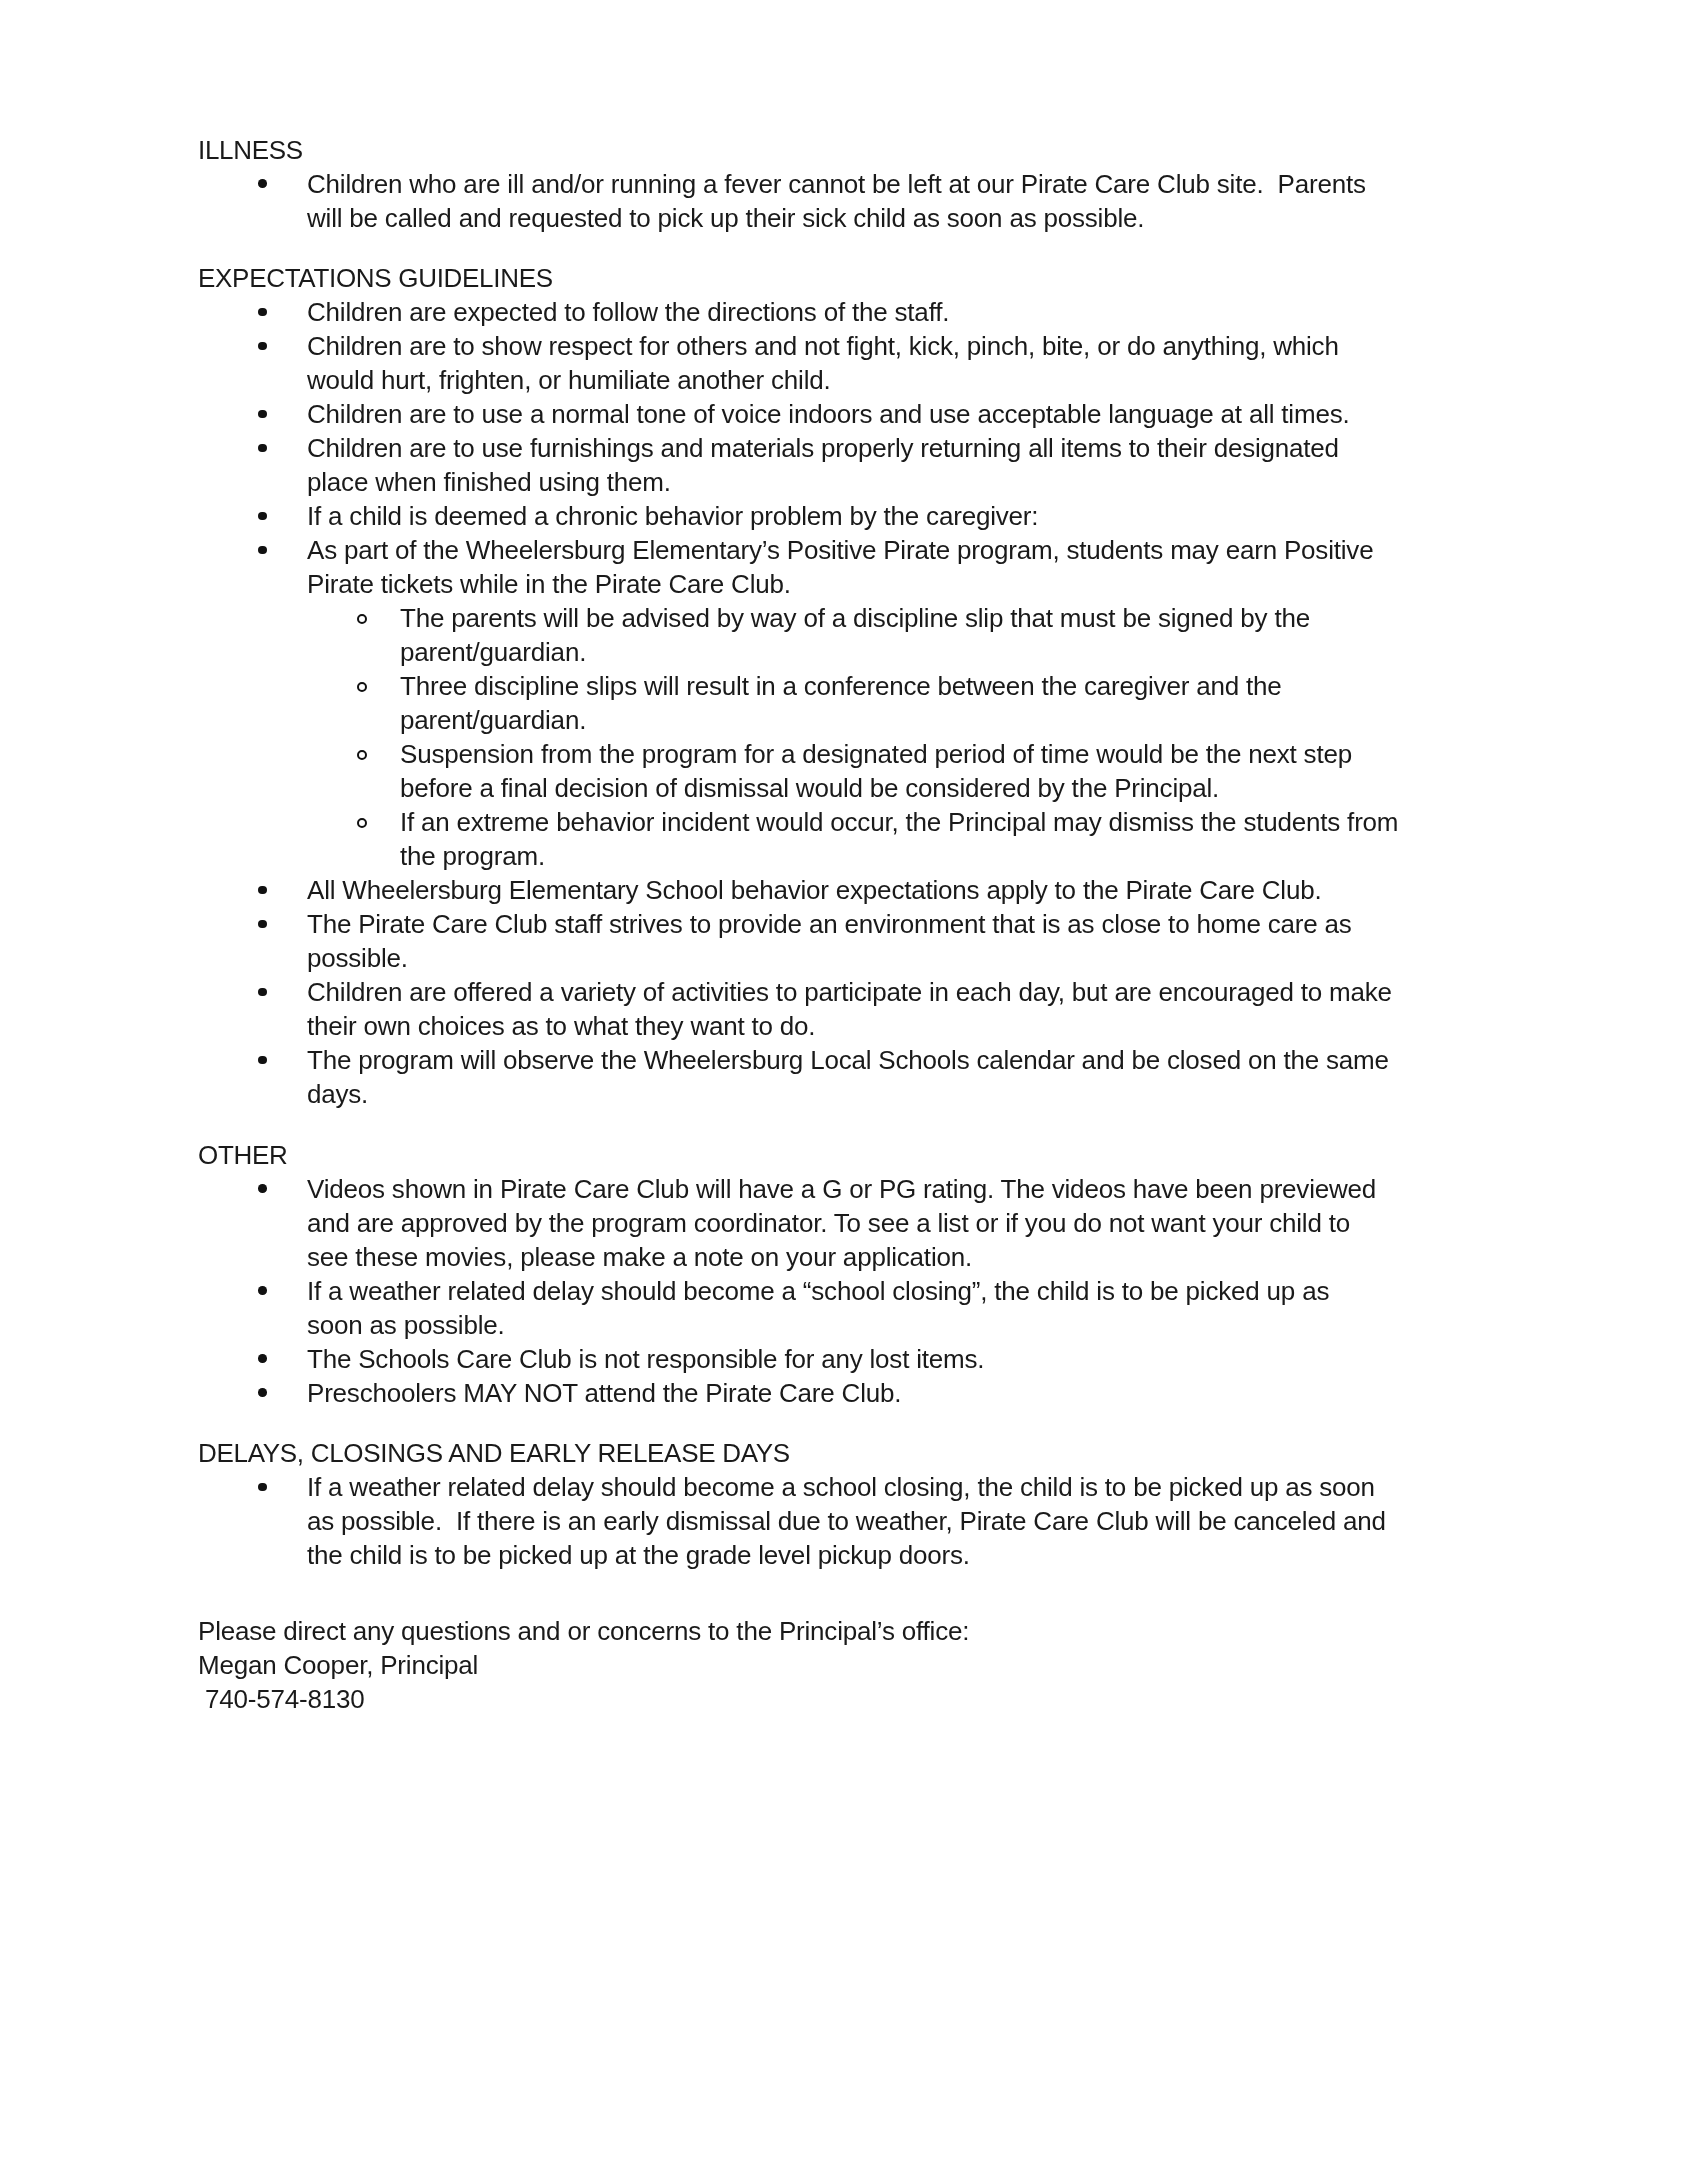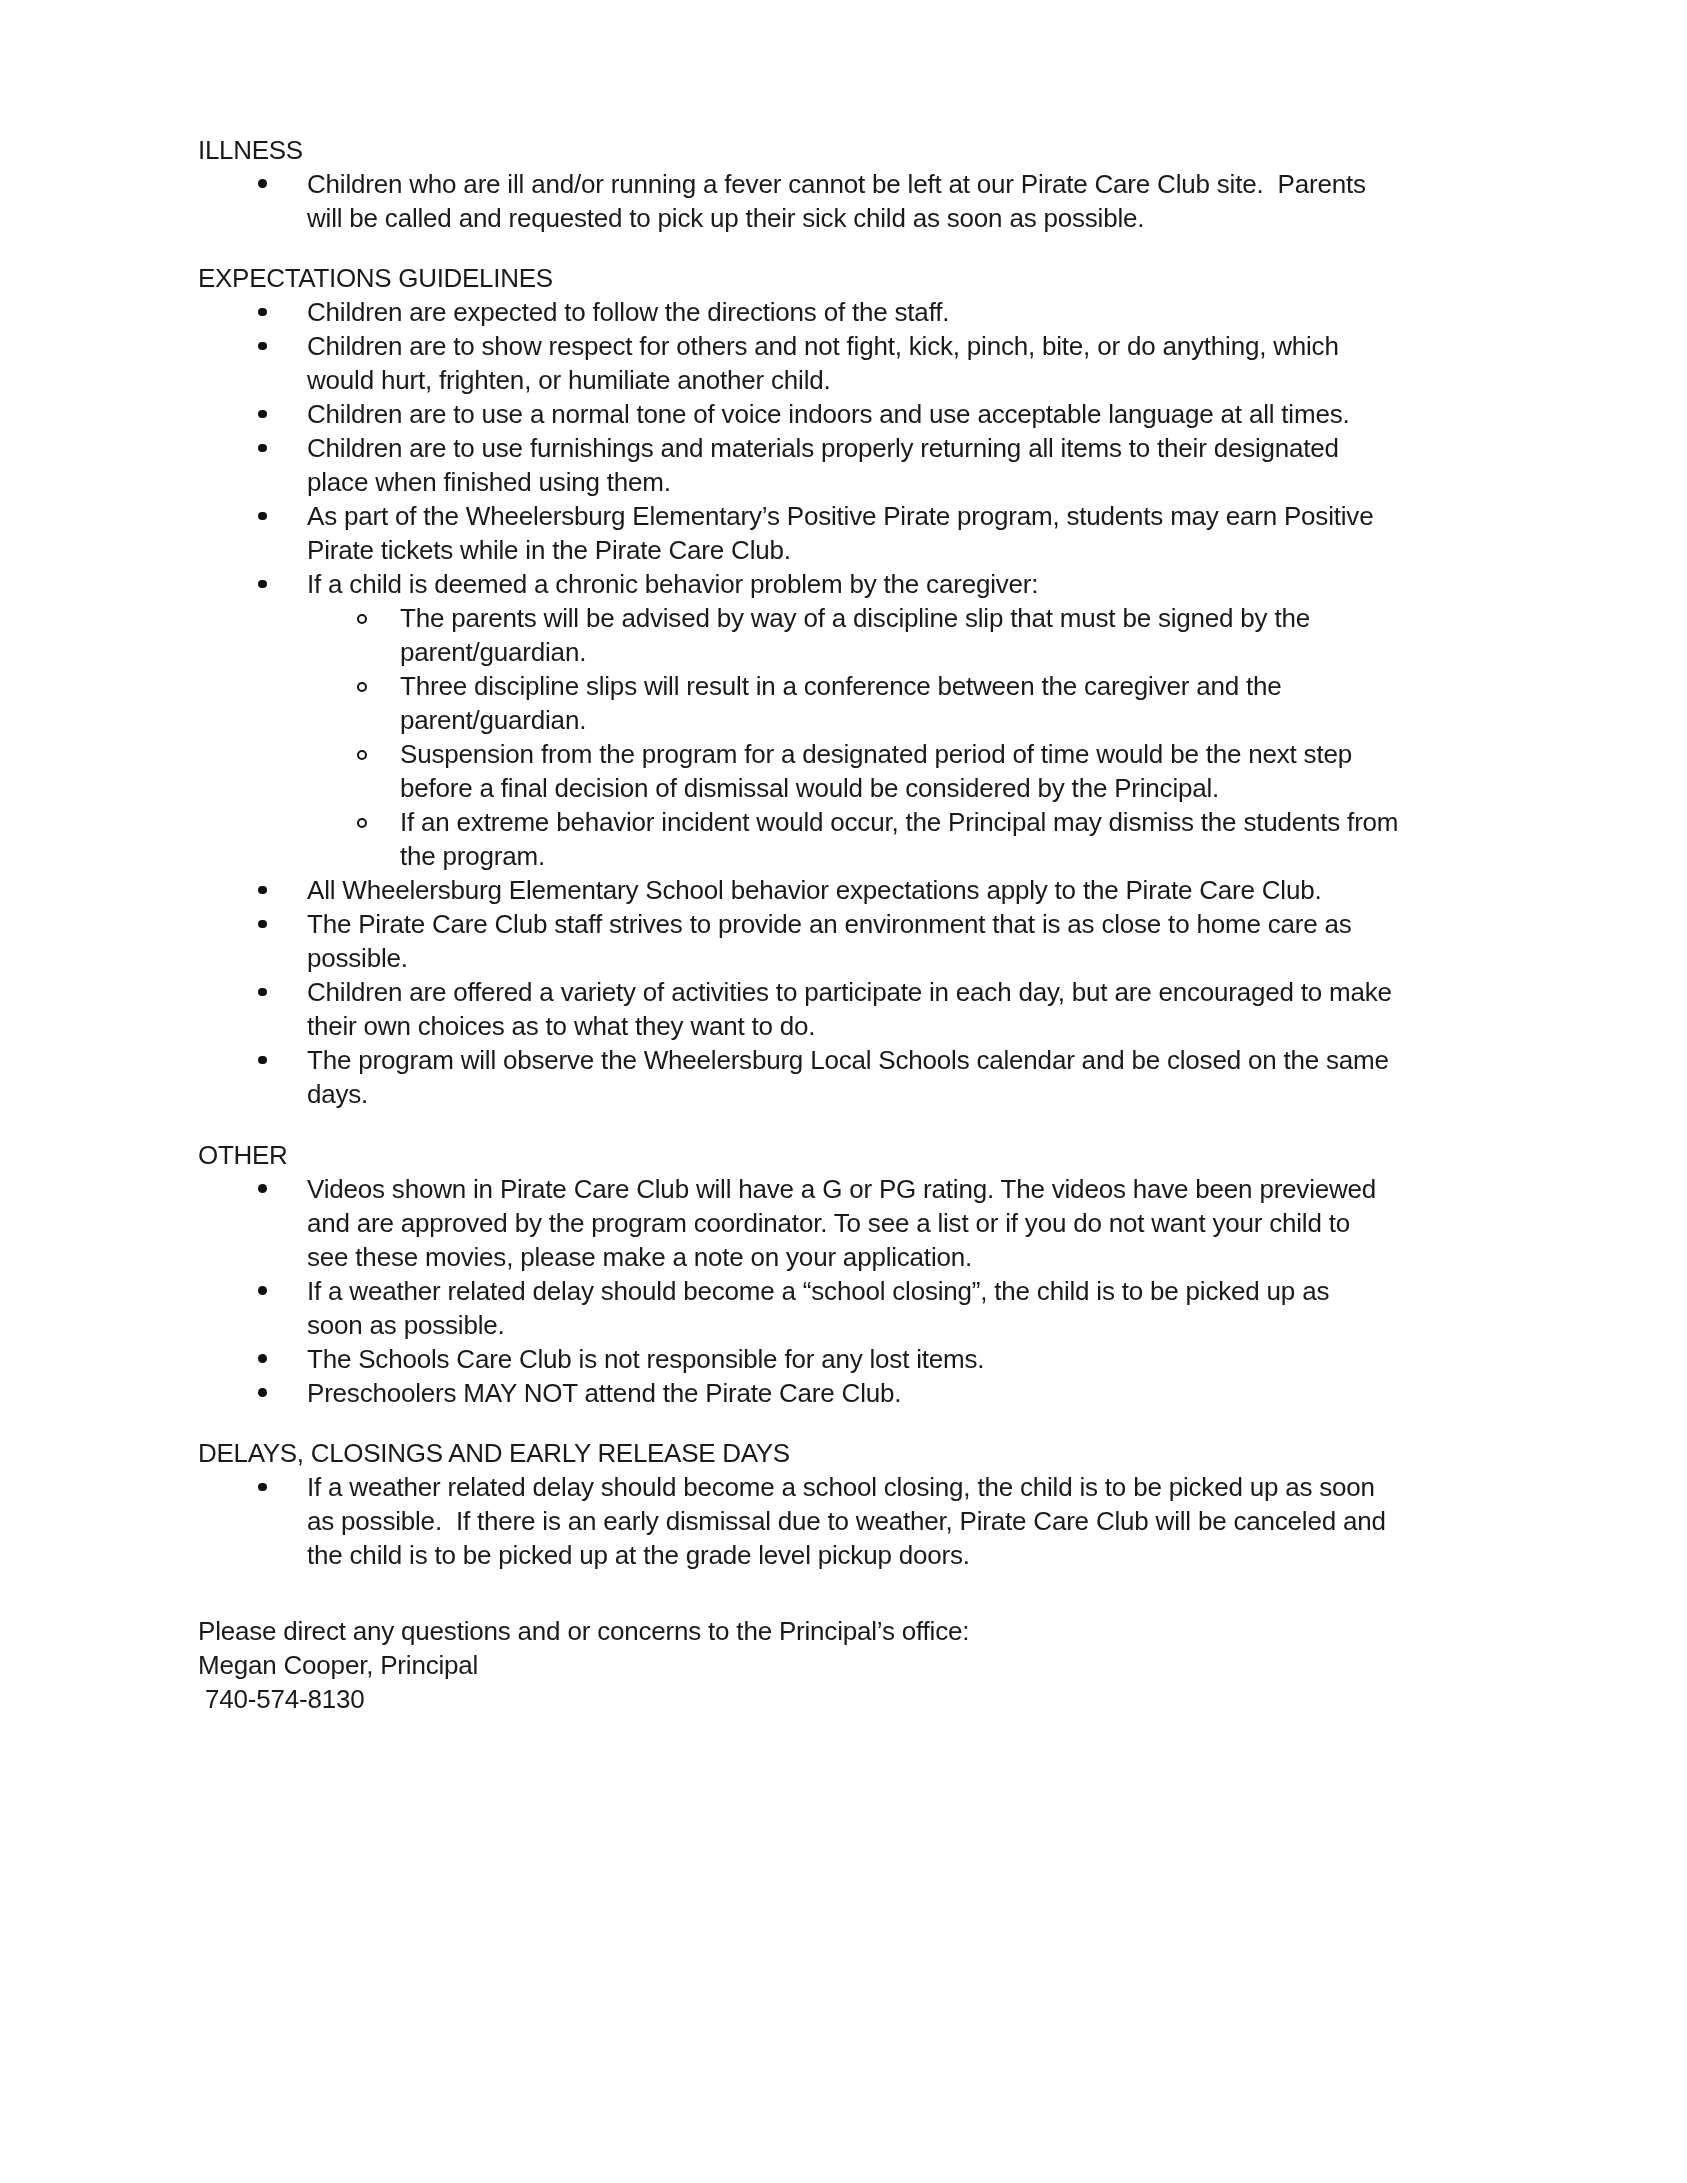--- a/index.html
+++ b/index.html
@@ -74,26 +74,26 @@
       <span class="mk mk1"></span>
       <span class="txt">Children are to use a normal tone of voice indoors and use acceptable language at all times.</span>
     </div>
     <div class="item b1">
       <span class="mk mk1"></span>
       <span class="txt">Children are to use furnishings and materials properly returning all items to their designated
 place when finished using them.</span>
     </div>
     <div class="item b1">
       <span class="mk mk1"></span>
-      <span class="txt">As part of the Wheelersburg Elementary’s Positive Pirate program, students may earn Positive
-Pirate tickets while in the Pirate Care Club.</span>
+      <span class="txt">If a child is deemed a chronic behavior problem by the caregiver:</span>
     </div>
     <div class="item b1">
       <span class="mk mk1"></span>
-      <span class="txt">If a child is deemed a chronic behavior problem by the caregiver:</span>
+      <span class="txt">As part of the Wheelersburg Elementary’s Positive Pirate program, students may earn Positive
+Pirate tickets while in the Pirate Care Club.</span>
     </div>
     <div class="item b2">
       <span class="mk mk2"></span>
       <span class="txt">The parents will be advised by way of a discipline slip that must be signed by the
 parent/guardian.</span>
     </div>
     <div class="item b2">
       <span class="mk mk2"></span>
       <span class="txt">Three discipline slips will result in a conference between the caregiver and the
 parent/guardian.</span>

